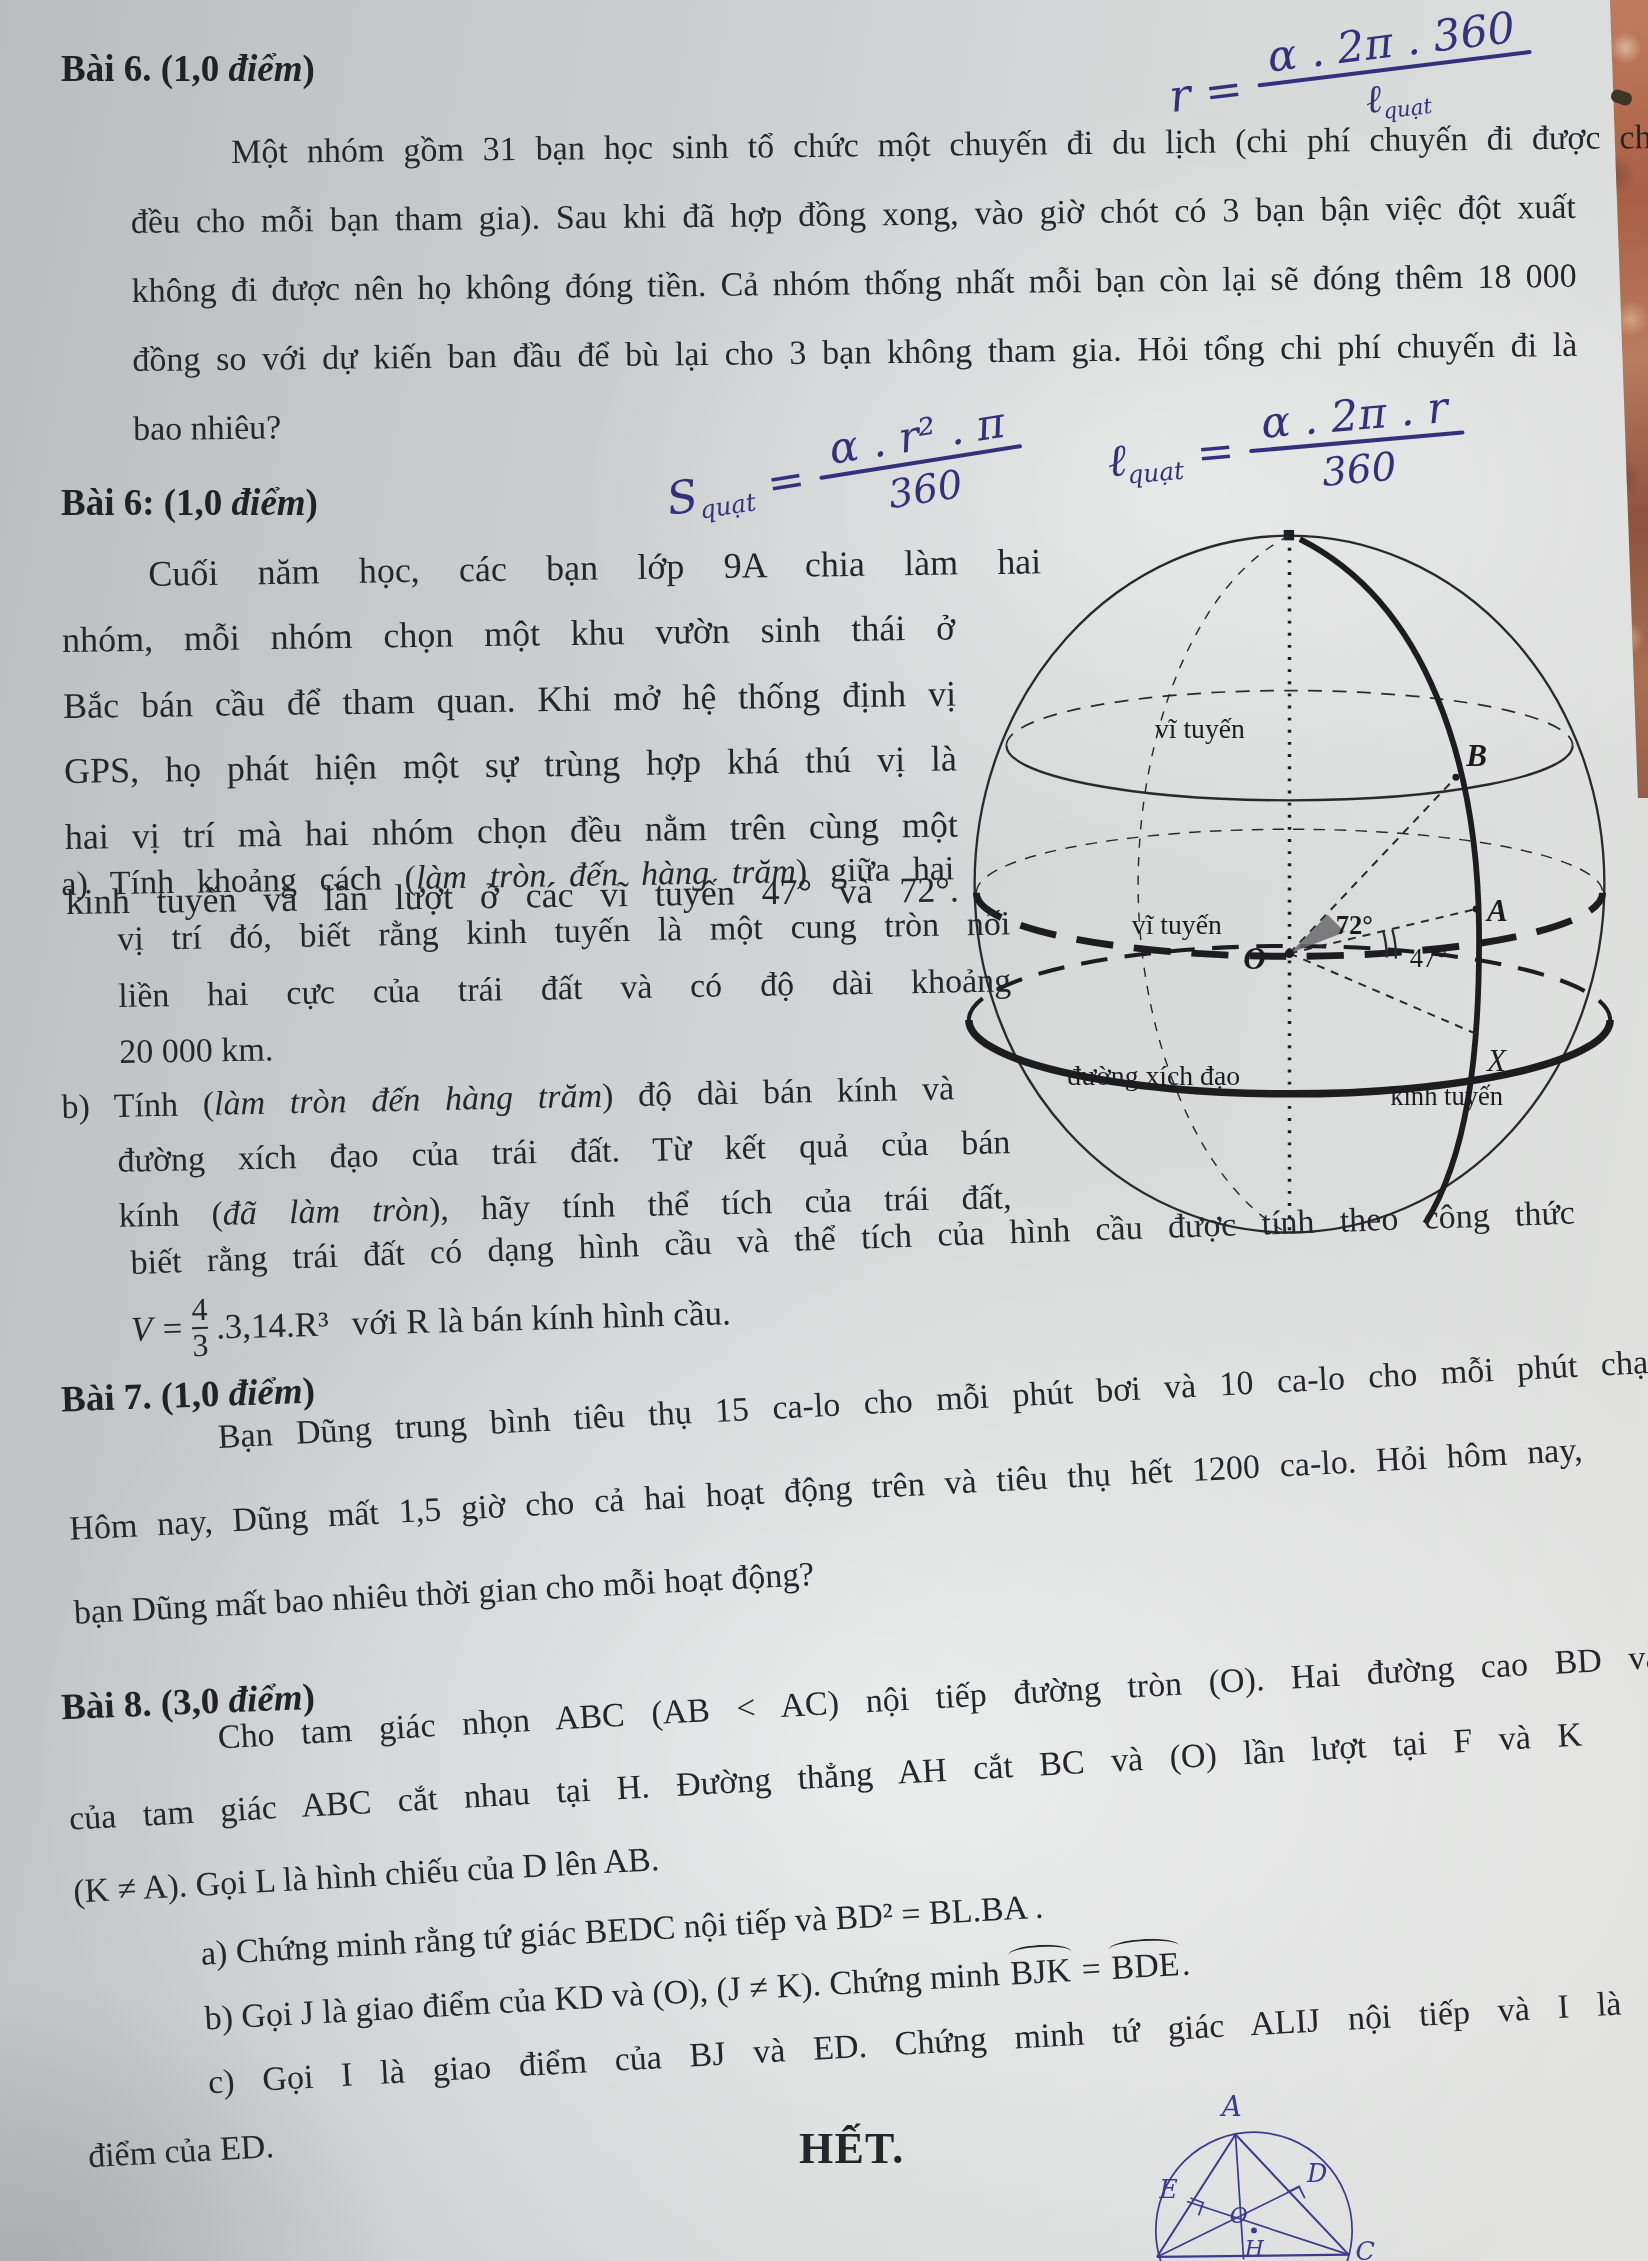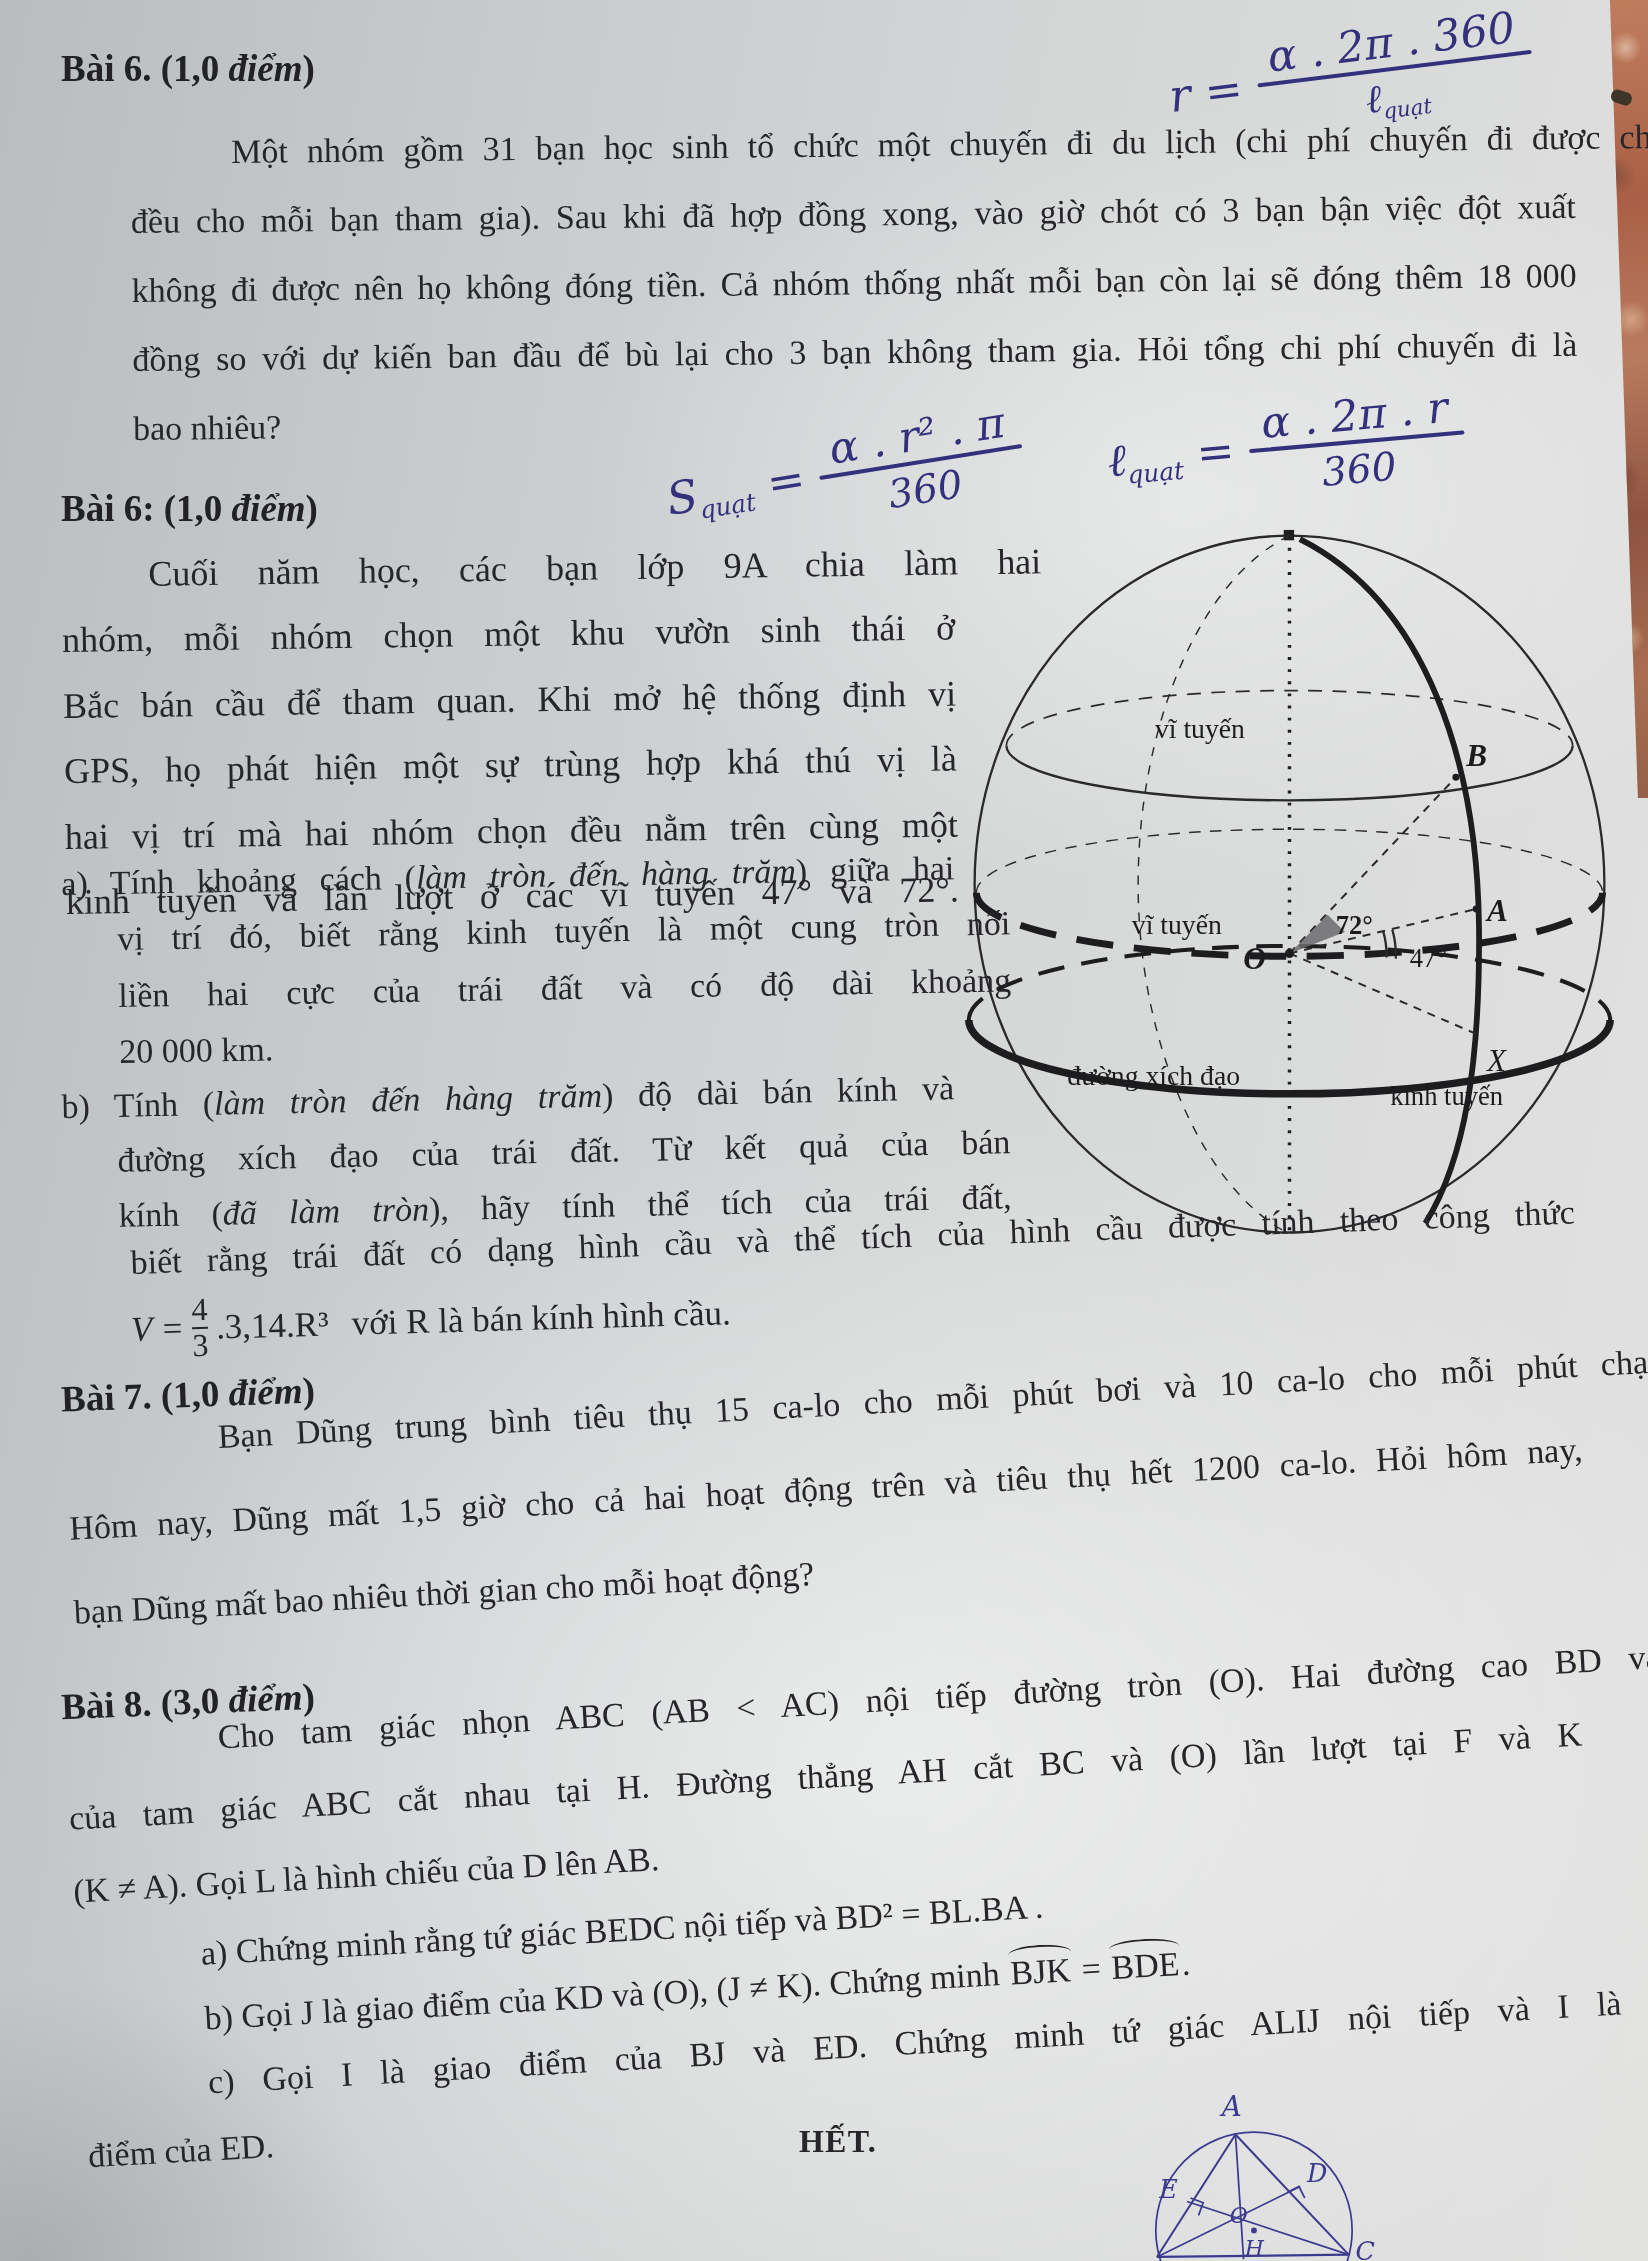--- a/index.html
+++ b/index.html
@@ -43,21 +43,21 @@
   .table-edge{position:absolute;right:0;top:0;width:56px;height:798px;
     clip-path:polygon(32% 0%,100% 0%,100% 100%,82% 100%);
     background:
       radial-gradient(circle 23px at 60% 6%, #d9b49a, rgba(217,180,154,0) 70%),
       radial-gradient(circle 29px at 40% 22%, #8a5240, rgba(138,82,64,0) 72%),
       radial-gradient(circle 26px at 70% 40%, #d3a282, rgba(211,162,130,0) 70%),
       radial-gradient(circle 32px at 45% 60%, #7c4636, rgba(124,70,54,0) 72%),
       radial-gradient(circle 23px at 65% 80%, #caa07f, rgba(202,160,127,0) 70%),
       linear-gradient(175deg,#c07d5e,#a95f45 25%,#b97b5e 45%,#8d5340 65%,#a96e52 85%,#936049);}
   .pin{position:absolute;left:1611px;top:91px;width:21px;height:12.7px;background:#3f3428;border-radius:5.8px;transform:rotate(18deg);}
-  .het{position:absolute;font-weight:bold;font-size:32px;letter-spacing:1.2px;}
+  .het{position:absolute;font-weight:bold;font-size:44px;letter-spacing:1.2px;}
   svg text{font-family:"Liberation Serif", serif;fill:#1c1c1f;}
   .sk text{font-family:"DejaVu Serif", serif;font-style:italic;fill:#3c3a8e;}
 </style>
 </head>
 <body>
 
 <div class="table-edge"></div>
 <div class="pin"></div>
 
 <div class="h" style="left:61px;top:47px;">
@@ -74,21 +74,21 @@
 
 <div class="hw" style="left:1168px;top:22px;transform:rotate(-7deg);">
   <span class="hw-lhs">r =</span>
   <span class="hw-frac">
     <span class="hw-num">α . 2π . 360</span>
     <span class="hw-bar"></span>
     <span class="hw-den"><span>ℓ</span><span class="hw-sub">quạt</span></span>
   </span>
 </div>
 
-<div class="h" style="left:61px;top:481px;margin-top:6px;">
+<div class="h" style="left:61px;top:481px;">
   <span>Bài 6:</span><span> (1,0 </span><span class="it">điểm</span><span>)</span>
 </div>
 
 <div class="hw" style="left:665px;top:422px;transform:rotate(-9deg);">
   <span class="hw-lhs"><span>S</span><span class="hw-sub">quạt</span> <span>=</span></span>
   <span class="hw-frac">
     <span class="hw-num">α . r² . π</span>
     <span class="hw-bar"></span>
     <span class="hw-den">360</span>
   </span>

